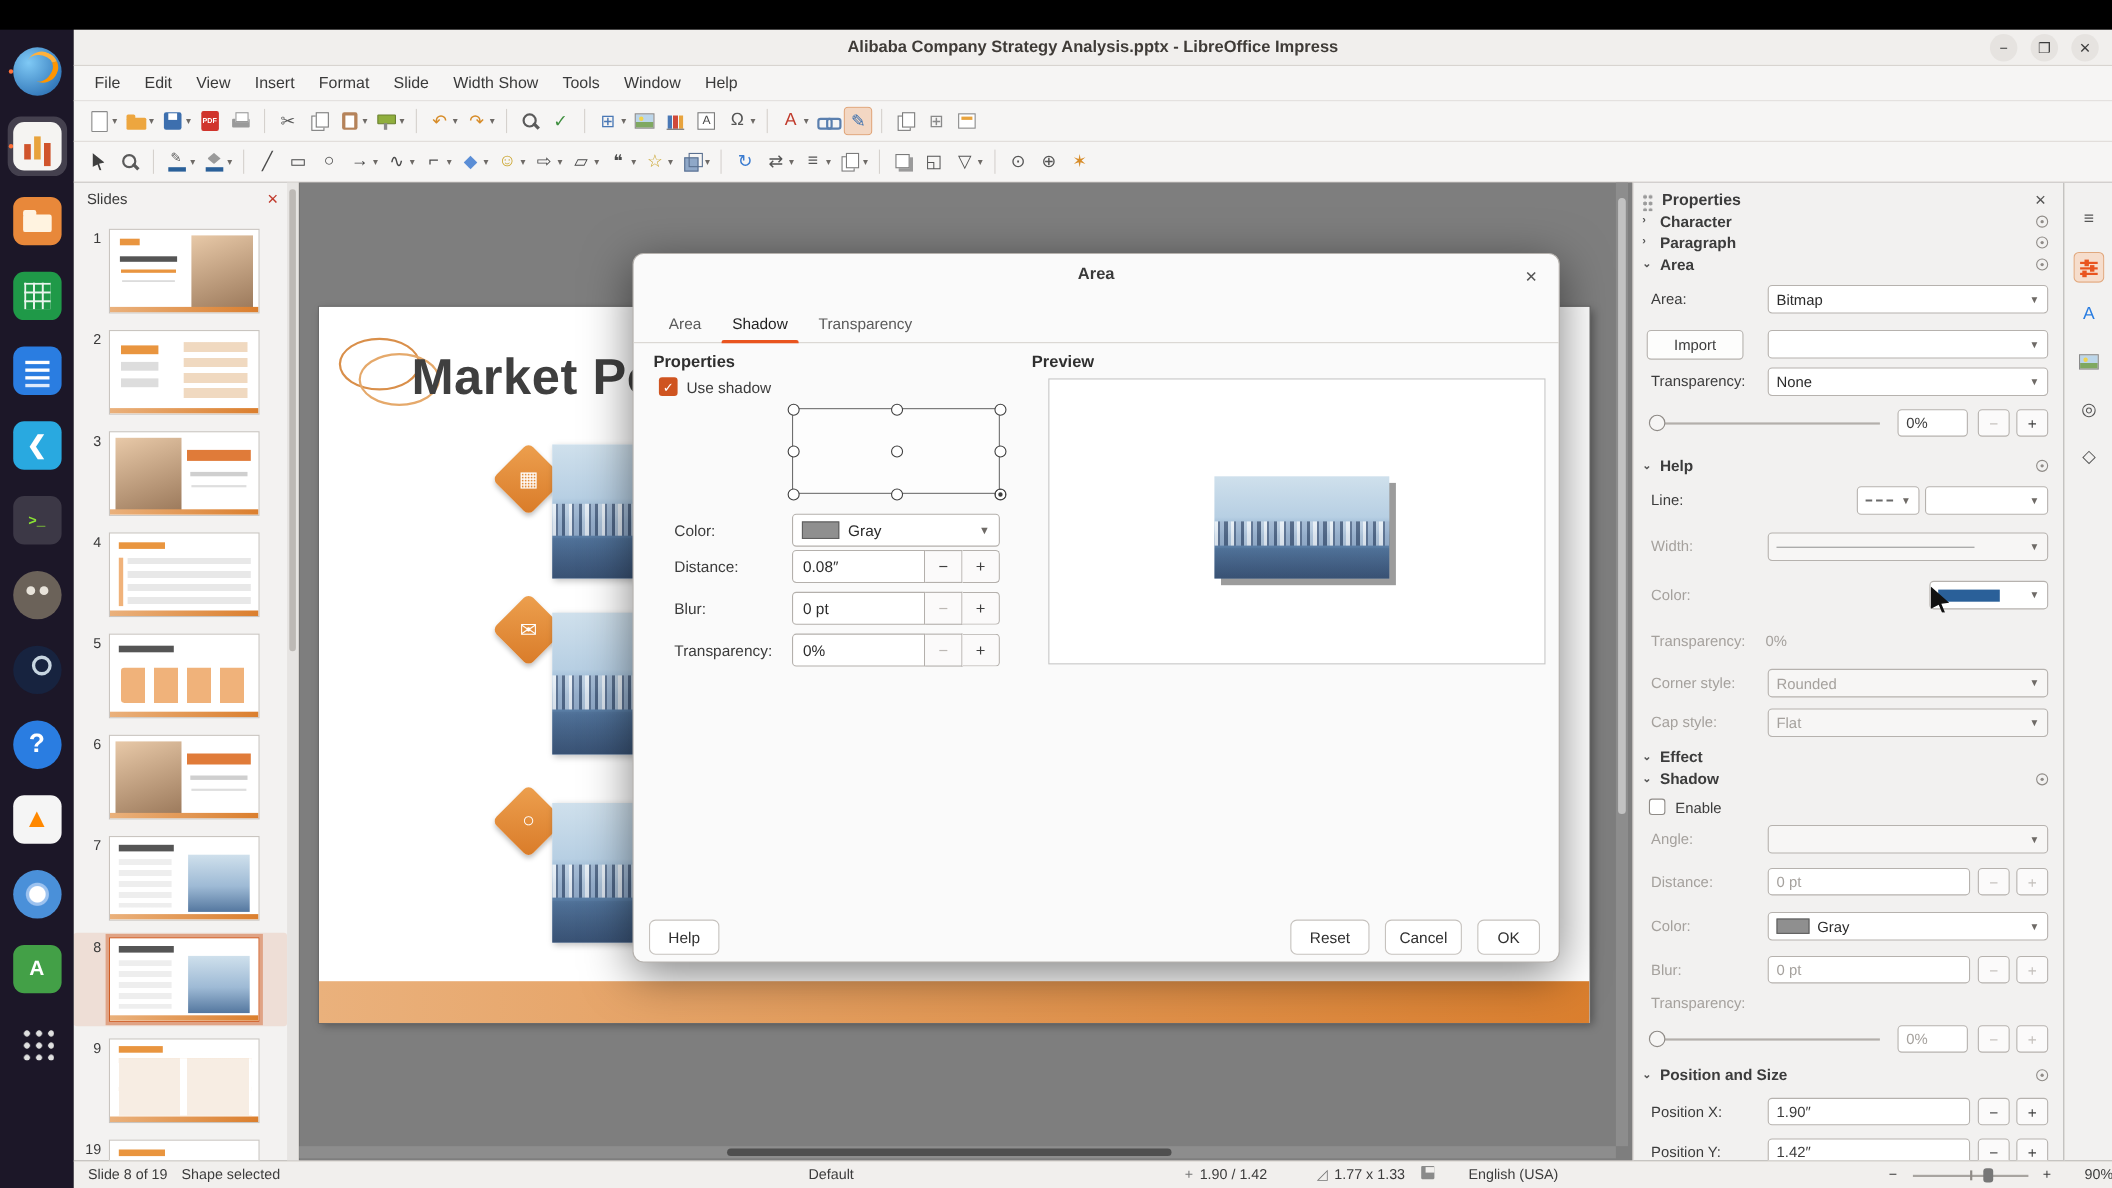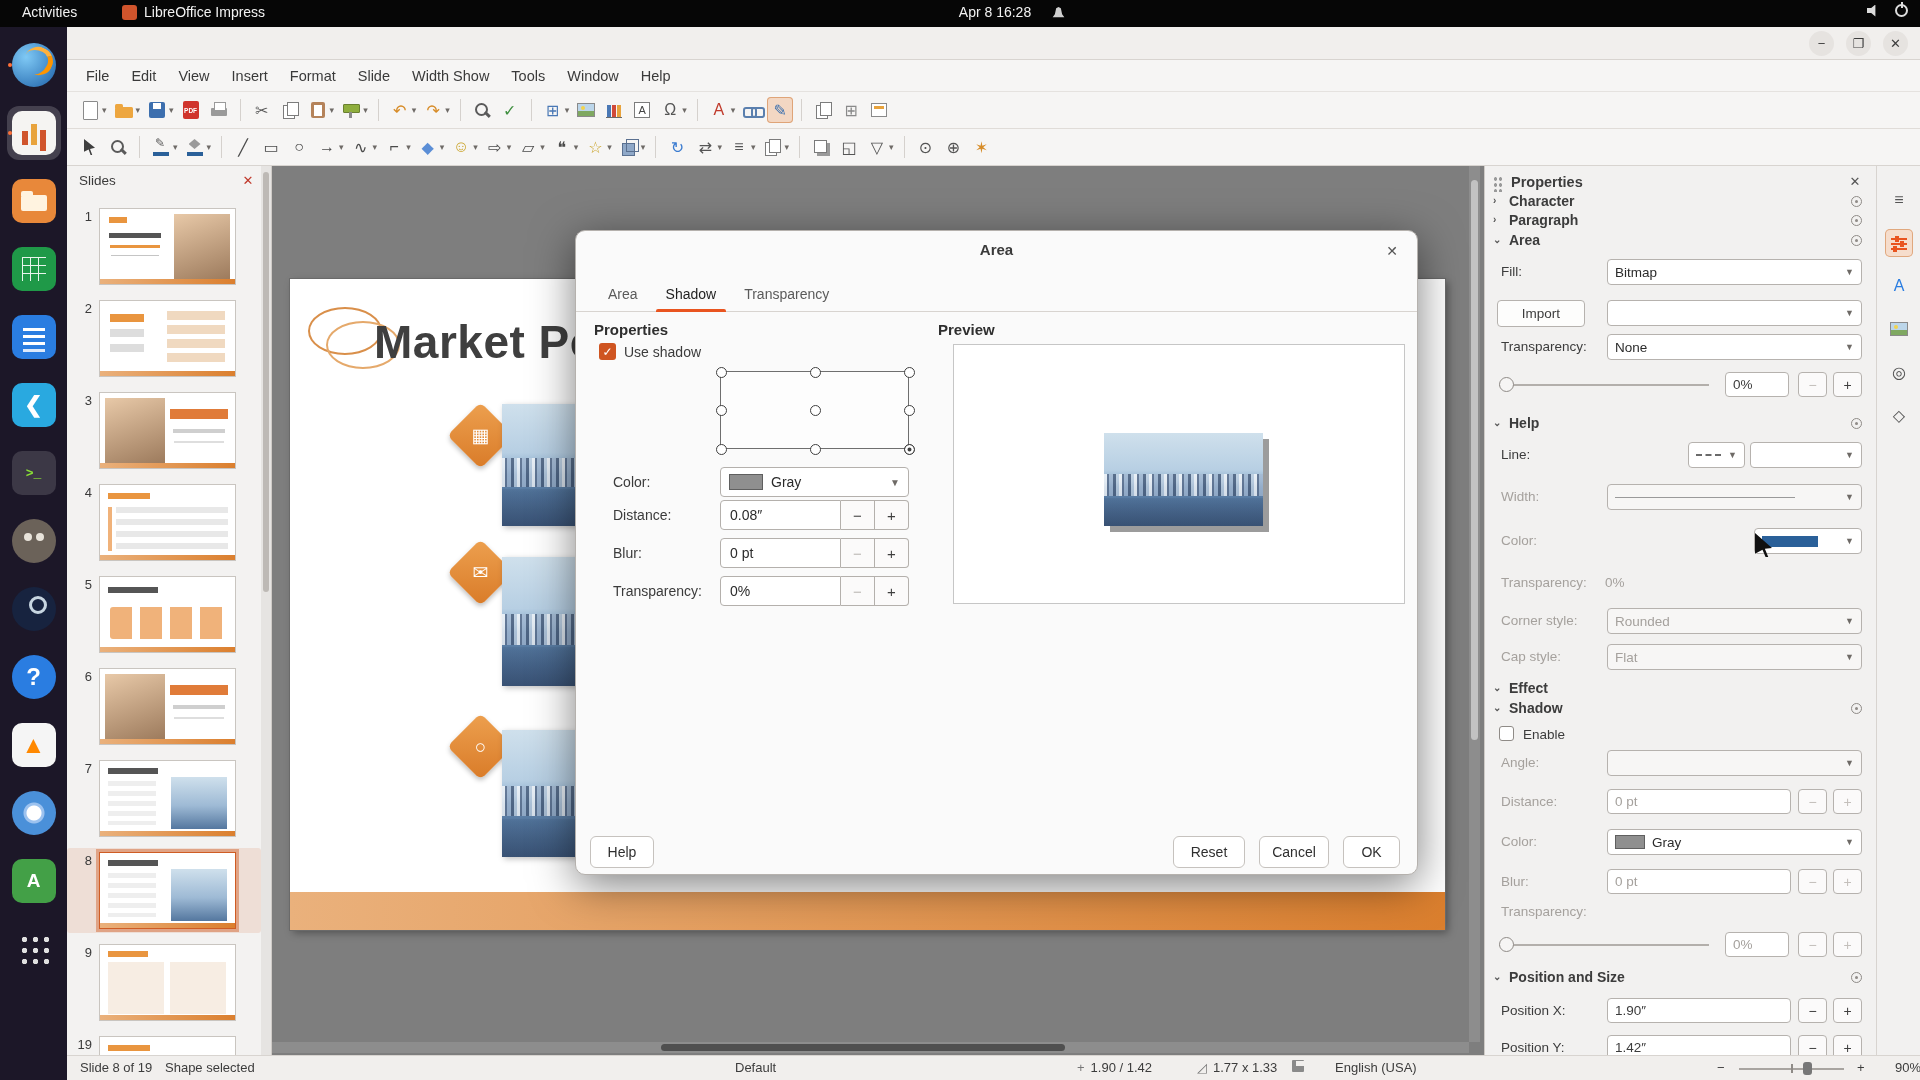--- a/index.html
+++ b/index.html
@@ -224,33 +224,20 @@
   .zoom-notch { position:absolute; left:1724px; top:8px; width:2px; height:9px; background:#8f8b87; }
   .zoom-knob { position:absolute; left:1736px; top:6px; width:9px; height:13px; background:#777; border-radius:3px; }
 
   .mouse-cursor { position:absolute; left:1755px; top:533px; width:17px; height:24px; z-index:99; background:#111; clip-path:polygon(0 0,100% 62%,58% 66%,78% 100%,62% 100%,44% 70%,0 86%); box-shadow:0 0 0 1px rgba(255,255,255,0.6); }
 </style>
 </head>
 <body>
 
 <div class="screen">
 
-  <div class="topbar">
-    <div class="tb-activities">Activities</div>
-    <div class="tb-app">
-      <span class="tb-appicon"></span>
-      <span>LibreOffice Impress</span>
-    </div>
-    <div class="tb-clock">Apr 8 16:28</div>
-    <span class="i-bell"></span>
-    <div class="tb-right">
-      <span class="i-vol"></span>
-      <span class="i-power"></span>
-    </div>
-  </div>
 
   <div class="dock">
       <div class="dock-item">
         <span class="ddot"></span>
         <div class="dicon d-firefox"></div>
       </div>
       <div class="dock-item active">
         <span class="ddot"></span>
         <div class="dicon d-impress"></div>
       </div>
@@ -286,20 +273,21 @@
       </div>
       <div class="dock-item">
         <div class="dicon d-soft">A</div>
       </div>
       <div class="dock-item">
         <div class="dicon d-grid"></div>
       </div>
     </div>
 
   <div class="titlebar">
+    <div class="title-text">Alibaba Company Strategy Analysis.pptx - LibreOffice Impress</div>
     <div class="win-controls">
       <div class="win-btn">−</div>
       <div class="win-btn">❐</div>
       <div class="win-btn">✕</div>
     </div>
   </div>
 
   <div class="menubar">
       <div class="mitem">File</div>
       <div class="mitem">Edit</div>
@@ -638,21 +626,21 @@
       <span class="txt">Paragraph</span>
       <span class="gearic"></span>
     </div>
     <div class="shead" style="top:66px;">
       <span class="chev">⌄</span>
       <span class="txt">Area</span>
       <span class="gearic"></span>
     </div>
 
     <div class="srow" style="top:93px;">
-      <span class="slab">Fill:</span>
+      <span class="slab">Area:</span>
       <div class="sdd" style="left:122px;width:255px;">
         <span>Bitmap</span>
         <span class="arrow">▼</span>
       </div>
     </div>
     <div class="srow" style="top:134px;">
       <div class="sbtn" style="left:12px;width:88px;top:0;">
           <span>Import</span>
         </div>
       <div class="sdd" style="left:122px;width:255px;">

